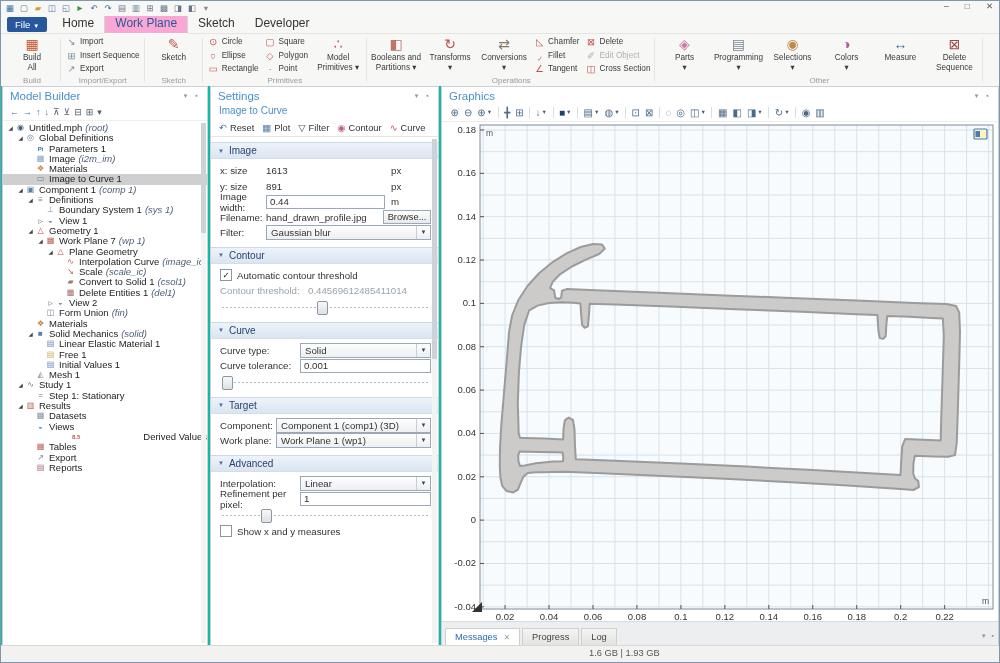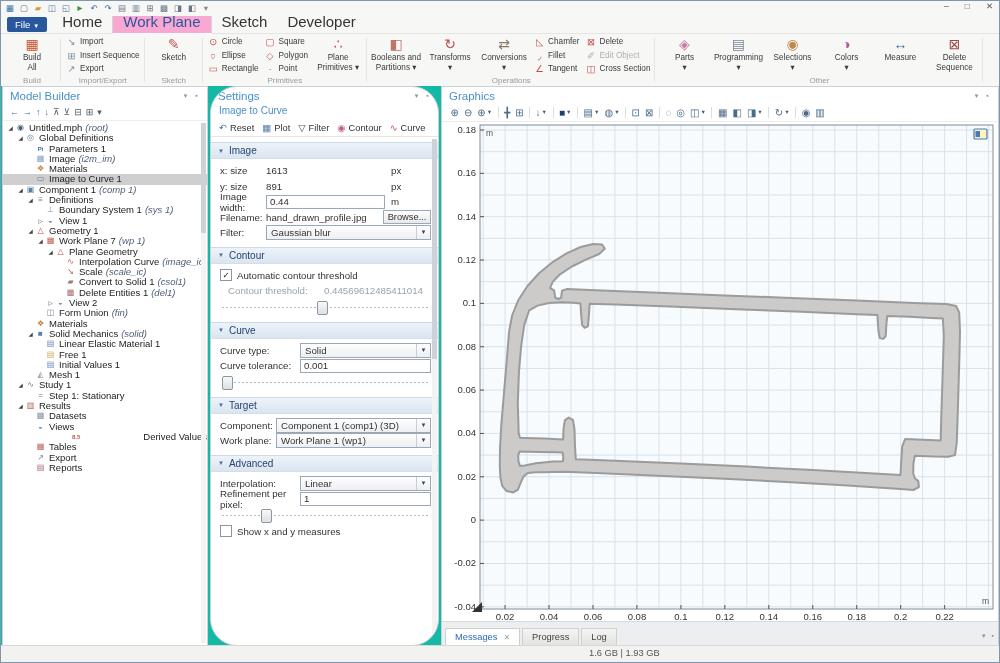--- a/index.html
+++ b/index.html
@@ -9,41 +9,41 @@
   .titlebar{height:15px;background:#f7f7f5;position:relative;display:flex;align-items:center;}
   .qat{display:flex;gap:2px;padding-left:3px;align-items:center;z-index:2;}
   .qi{font-size:8.5px;width:12px;text-align:center;line-height:13px;}
   .title-text{position:absolute;left:0;right:0;text-align:center;color:#444;font-size:9.5px;}
   .win-controls{position:absolute;right:6px;top:0;display:flex;gap:16px;color:#555;font-size:8.5px;z-index:2;}
 
   
   .tabrow{height:17px;background:#f7f7f5;display:flex;align-items:flex-end;padding-left:4px;}
   .file-btn{background:#29579d;color:#fff;font-size:9.5px;padding:2px 8px 2px 8px;border-radius:2px;margin:0 5px 1px 2px;}
   .file-btn .dd{font-size:6px;margin-left:3px;}
-  .rtab{font-size:15px;color:#333;padding:2px 10px 3px 10px;}
+  .rtab{font-size:12px;color:#333;padding:2px 10px 3px 10px;}
   .rtab.active{background:#f9a8d4;border:1px solid #d5d5d3;border-bottom:1px solid #fff;color:#2b579a;margin-bottom:-1px;}
 
   
   .ribbon{height:52px;background:#f7f7f5;display:flex;align-items:stretch;border-top:1px solid #e5e5e3;border-bottom:1px solid #d5d5d3;padding-left:2px;}
   .rgroup{display:flex;flex-direction:column;position:relative;padding:1px 2px 0 2px;}
   .rgroup-items{flex:1;display:flex;align-items:flex-start;}
   .rgroup-label{text-align:center;font-size:8px;color:#9a9a98;height:10px;line-height:9px;}
   .rgroup::after{content:"";position:absolute;right:0;top:4px;bottom:4px;width:1px;background:#e4e4e2;}
   .rbig{width:54px;display:flex;flex-direction:column;align-items:center;font-size:8.2px;color:#3a3a3a;text-align:center;padding-top:1px;line-height:9.5px;}
   .rbig .ric{font-size:14px;line-height:17px;height:17px;}
   .rsmallcol{display:flex;flex-direction:column;}
   .rsmall{display:flex;align-items:center;gap:3px;font-size:8.2px;color:#3a3a3a;height:13.6px;padding:0 3px;white-space:nowrap;}
   .rsmall .ric{font-size:9.5px;width:11px;text-align:center;}
   .disabled{color:#b0b0ae !important;}
 
   
   .main{position:absolute;top:85px;left:0;right:0;bottom:16px;background:#14b8a6;}
   .panel{position:absolute;top:0;bottom:0;background:#fff;border:1px solid #c9d0d8;box-sizing:border-box;overflow:hidden;}
   #mb-panel{left:1px;width:206px;}
-  #settings-panel{left:209px;width:229px;border-radius:27px;}
+  #settings-panel{left:209px;width:229px;}
   #gfx-panel{left:440px;width:558px;}
   .phead{height:17px;display:flex;align-items:center;padding:0 5px 0 7px;}
   .ptitle{color:#4a90c8;font-size:11.5px;flex:1;}
   .pic{color:#8a96a2;font-size:7px;width:11px;text-align:center;}
 
   
   .mb-toolbar{height:16px;display:flex;align-items:center;gap:4px;padding-left:7px;border-bottom:1px solid #efefef;}
   .mb-toolbar .ti{font-size:9px;line-height:14px;}
   .tree{font-size:9.5px;color:#222;padding-top:2px;}
   .tnode{height:10.3px;display:flex;align-items:center;white-space:nowrap;line-height:10.3px;}
@@ -61,21 +61,21 @@
   .sti{display:flex;align-items:center;gap:3px;}
   .sti .si{font-size:9.5px;}
   .ssec-head{height:15px;background:linear-gradient(#eef3fa,#dae5f1);border-top:1px solid #cdd9e6;border-bottom:1px solid #d4dfeb;display:flex;align-items:center;font-size:10px;color:#24456e;padding-left:7px;gap:5px;margin-top:5px;}
   .ssec-head .arrow{font-size:6px;color:#4a6a9a;}
   .sbody{padding:4px 7px 1px 9px;font-size:9.7px;color:#333;}
   .srow{display:flex;align-items:center;height:15.5px;}
   .slabel{flex:none;}
   .w-xs{width:46px;} .w-s{width:56px;} .w-m{width:80px;} .w-l{width:88px;}
   .sval{flex:1;}
   .sunit{width:40px;padding-left:6px;flex:none;}
-  .disabled-text{color:#9aa3ac;margin-left:8px;}
+  .disabled-text{color:#9aa3ac;}
   .input{border:1px solid #9aa8b8;background:#fff;height:12px;line-height:12px;padding:0 3px;font-size:9.7px;flex:1;}
   .combo{border:1px solid #9aa8b8;background:linear-gradient(#fefefe,#edeff2);height:13px;line-height:13px;display:flex;font-size:9.7px;flex:1;}
   .combo .ctext{flex:1;padding-left:4px;overflow:hidden;}
   .combo .cdd{width:13px;text-align:center;color:#445;font-size:6px;border-left:1px solid #c6cfd9;}
   .btn{border:1px solid #9aa8b8;background:linear-gradient(#fdfdfd,#e7e9eb);font-size:9.3px;width:46px;text-align:center;padding:1px 0;flex:none;}
   .chk{width:10px;height:10px;border:1px solid #8a96a2;background:#fff;display:inline-flex;align-items:center;justify-content:center;font-size:8.5px;color:#222;margin-right:5px;flex:none;line-height:10px;}
   .slider{position:relative;height:15px;margin:1px 2px;}
   .slider .track{position:absolute;left:0;right:0;top:7px;height:1px;background:repeating-linear-gradient(90deg,#b4bcc4 0 2px,transparent 2px 4px);}
   .slider .handle{position:absolute;top:1px;width:9px;height:12px;background:linear-gradient(#f8f8f8,#dde1e5);border:1px solid #8a96a2;border-radius:2px;}
 
@@ -197,21 +197,21 @@
               <span class="ric" style="color: rgb(192, 80, 77);">◇</span>
               <span>Polygon</span>
             </div>
             <div class="rsmall">
               <span class="ric" style="color: rgb(192, 80, 77);">∙</span>
               <span>Point</span>
             </div>
           </div>
           <div class="rbig">
             <span class="ric" style="color: rgb(192, 80, 77);">∴</span>
-            <div>Plane</div>
+            <div>Model</div>
             <div>Primitives ▾</div>
           </div>
         </div>
         <div class="rgroup-label">Primitives</div>
       </div>
       <div class="rgroup">
         <div class="rgroup-items">
           <div class="rbig">
             <span class="ric" style="color: rgb(192, 117, 106);">◧</span>
             <div>Booleans and</div>

